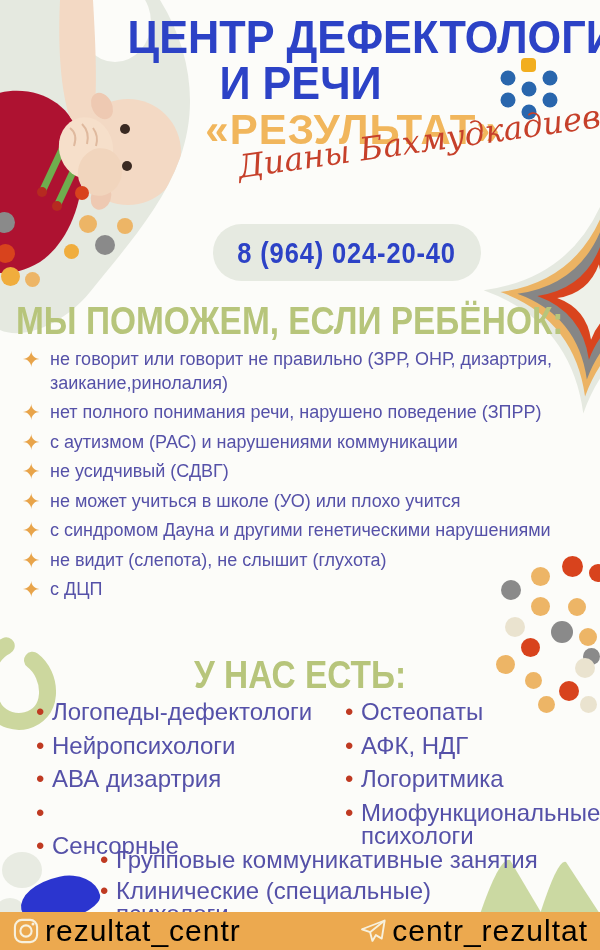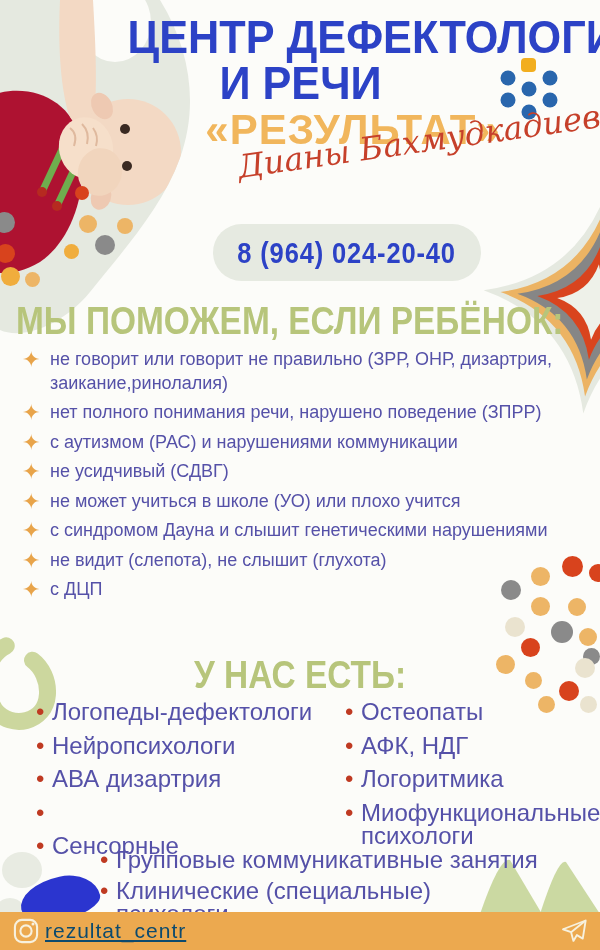--- a/index.html
+++ b/index.html
@@ -69,21 +69,21 @@
   .reddot{flex:0 0 16px; color:#bf3a22; font-size:24px; line-height:23px;}
   .svc-text{color:#5551a8; font-size:24px; line-height:23.5px;}
   
   .footer{
     position:absolute; left:0; bottom:0; width:600px; height:38px; background:#eca94f;
     display:flex; align-items:center; justify-content:space-between; padding:0 12px;
     box-sizing:border-box; z-index:5;
   }
   .handle{display:flex; align-items:center; gap:5px;}
   .handle span{
-    color:#0c4a6e; font-size:21px; font-weight:300; letter-spacing:1px; white-space:nowrap;text-decoration:underline;
+    color:#000000; font-size:30px; font-weight:300; letter-spacing:1px; white-space:nowrap;
   }
   
   .deco{position:absolute; z-index:1;}
   .dot{position:absolute; border-radius:50%; z-index:1;}
   .dot-o{background:#edb566;} .dot-g{background:#8a8a8a;} .dot-r{background:#d8431d;}
   .dot-c{background:#eae3cf;} .dot-y{background:#f0ad3d;}
   .blue-blob{
     position:absolute; left:20px; top:877px; width:80px; height:44px; background:#2b35cf;
     border-radius:55% 45% 60% 40% / 55% 60% 40% 45%; transform:rotate(-12deg); z-index:2;
   }
@@ -212,21 +212,21 @@
     <li class="help-item">
       <span class="spark">✦</span>
       <span class="help-text">не усидчивый (СДВГ)</span>
     </li>
     <li class="help-item">
       <span class="spark">✦</span>
       <span class="help-text">не может учиться в школе (УО) или плохо учится</span>
     </li>
     <li class="help-item">
       <span class="spark">✦</span>
-      <span class="help-text">с синдромом Дауна и слышит генетическими нарушениями</span>
+      <span class="help-text">с синдромом Дауна и другими генетическими нарушениями</span>
     </li>
     <li class="help-item">
       <span class="spark">✦</span>
       <span class="help-text">не видит (слепота), не слышит (глухота)</span>
     </li>
     <li class="help-item">
       <span class="spark">✦</span>
       <span class="help-text">с ДЦП</span>
     </li>
   </ul>
@@ -292,16 +292,17 @@
         <circle cx="12" cy="12" r="4.8"></circle>
         <circle cx="18" cy="6" r="1.3" fill="#f7f1de" stroke="none"></circle>
       </svg>
       <span>rezultat_centr</span>
     </div>
     <div class="handle">
       <svg width="28" height="28" viewBox="0 0 24 24" fill="none" stroke="#f7f1de" stroke-width="1.6" stroke-linejoin="round">
         <path d="M22,3 L2.5,10.5 L9.5,13 L11.5,20.5 L14.5,15.5 L19.5,18.5 Z"></path>
         <path d="M22,3 L9.5,13"></path>
       </svg>
+      <span>centr_rezultat</span>
     </div>
   </div>
 
 </div>
 
 </body></html>

